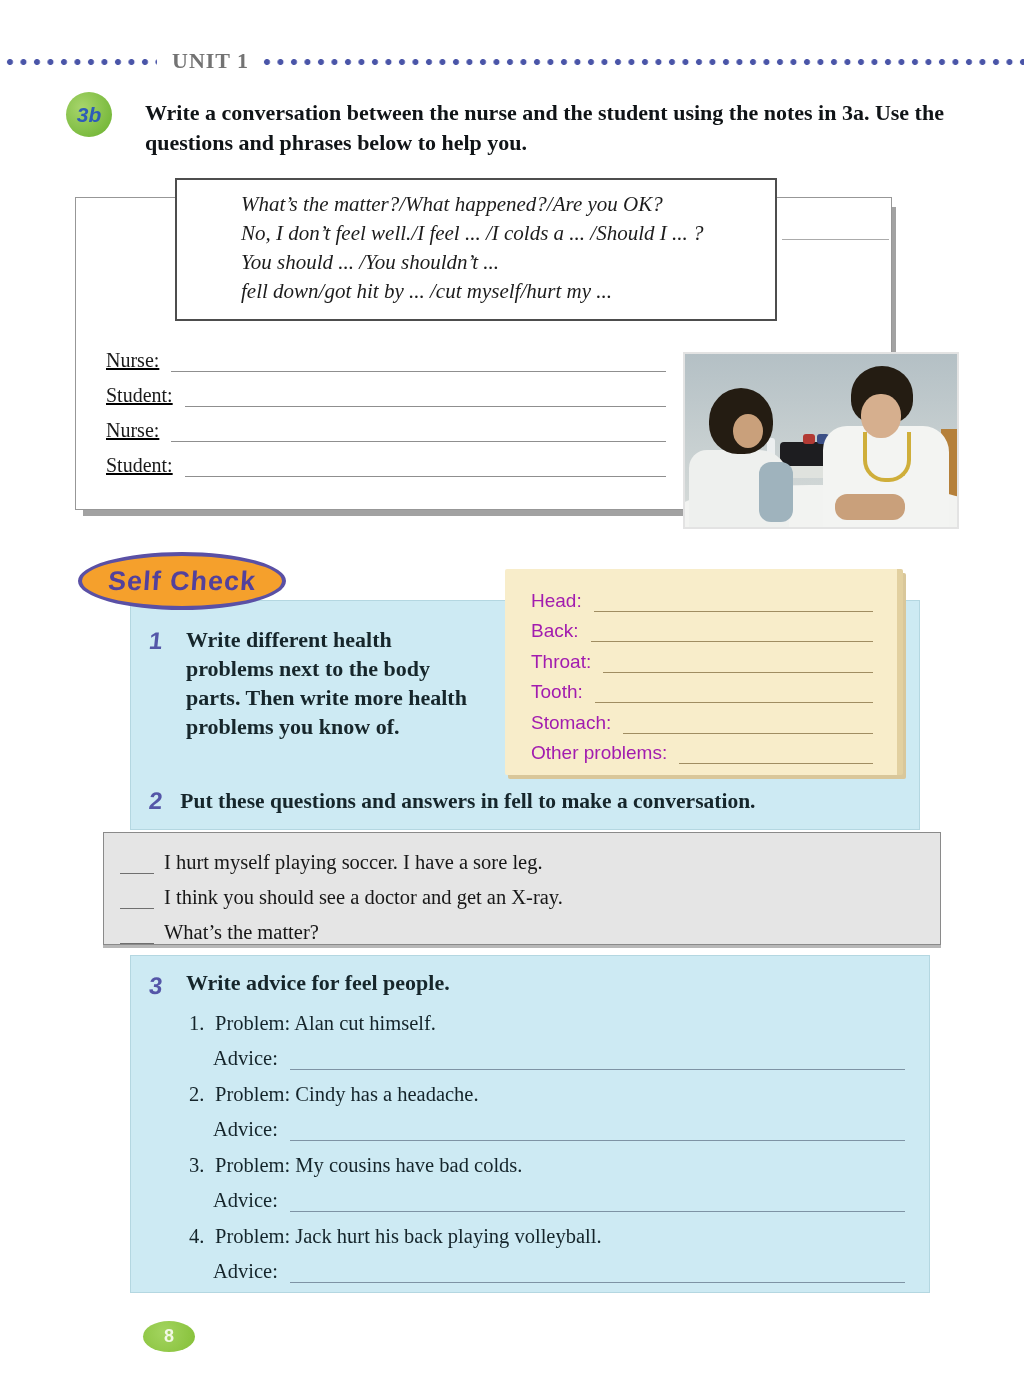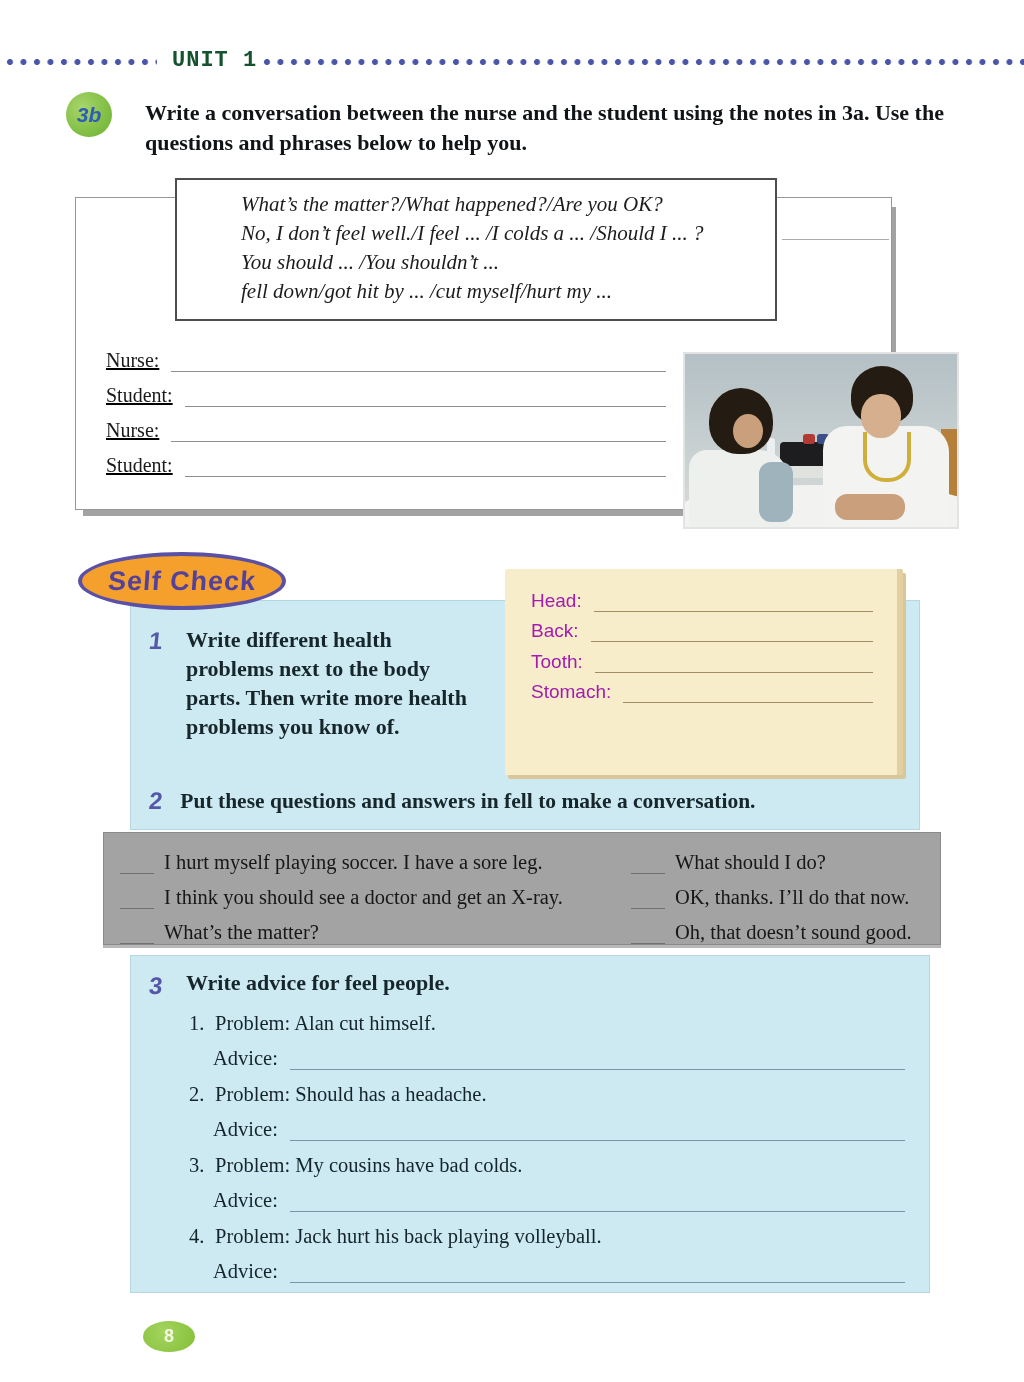--- a/index.html
+++ b/index.html
@@ -5,22 +5,22 @@
   html,body{margin:0;padding:0;background:#ffffff;}
   #page{position:relative;width:1024px;height:1382px;background:#ffffff;overflow:hidden;
         font-family:"Liberation Serif",serif;}
 
   
   .dots{position:absolute;height:10px;
         background-image:radial-gradient(circle at 5px 5px,#4a55a8 2.6px,transparent 3.4px);
         background-size:13.5px 10px;background-repeat:repeat-x;}
   #dots-left{left:5px;top:57px;width:152px;}
   #dots-right{left:262px;top:57px;width:762px;}
-  #unit-label{position:absolute;left:172px;top:48px;font-family:Liberation Mono, monospace;
-        font-weight:bold;font-size:22px;color:#14532d;letter-spacing:1px;}
+  #unit-label{position:absolute;left:172px;top:48px;font-family:Liberation Serif, serif;
+        font-weight:bold;font-size:22px;color:#737373;letter-spacing:1px;}
 
   
   #badge-3b{position:absolute;left:66px;top:92px;width:46px;height:45px;border-radius:50%;
         background:radial-gradient(circle at 35% 35%,#a8d56c,#68b02c);
         display:flex;align-items:center;justify-content:center;
         font-family:"Liberation Sans",sans-serif;font-weight:bold;font-style:italic;
         font-size:21px;color:#2e5cb8;}
   #instruction-3b{position:absolute;left:145px;top:98px;width:815px;font-weight:bold;
         font-size:22px;line-height:30px;color:#101417;}
 
@@ -80,21 +80,21 @@
 
   
   #notepad{position:absolute;left:505px;top:569px;width:398px;height:206px;background:#f8edca;
         border-right:6px solid #e2d0a0;border-radius:2px;box-shadow:3px 4px 0 #d9c79a;
         box-sizing:border-box;padding:12px 24px 0 26px;z-index:5;}
   .np-row{display:flex;align-items:flex-end;height:30.5px;}
   .np-label{font-family:"Liberation Sans",sans-serif;font-size:19px;color:#a21caf;white-space:nowrap;}
   .np-line{flex:1;border-bottom:1.5px solid #a08d62;margin-left:12px;height:16px;}
 
   
-  #order-box{position:absolute;left:103px;top:832px;width:838px;height:113px;background:#a3a3a3;
+  #order-box{position:absolute;left:103px;top:832px;width:838px;height:113px;background:#e5e5e5;
         border:1.5px solid #8a8a8a;box-sizing:border-box;box-shadow:0 3px 0 #b7b7b7;z-index:6;}
   .ord-col{position:absolute;top:6px;}
   #ord-left{left:16px;width:505px;}
   #ord-right{left:527px;width:302px;}
   .ord-row{display:flex;align-items:flex-end;height:35px;}
   .ord-blank{width:34px;border-bottom:1.5px solid #6f6f6f;margin-right:10px;height:26px;}
   .ord-text{font-size:20.5px;color:#171717;white-space:nowrap;}
 
   
   #task3-num{position:absolute;left:18px;top:16px;}
@@ -190,76 +190,70 @@
   <div id="notepad">
     <div class="np-row">
       <span class="np-label">Head:</span>
       <span class="np-line"></span>
     </div>
     <div class="np-row">
       <span class="np-label">Back:</span>
       <span class="np-line"></span>
     </div>
     <div class="np-row">
+      <span class="np-label">Throat:</span>
+      <span class="np-line"></span>
+    </div>
+    <div class="np-row">
       <span class="np-label">Tooth:</span>
       <span class="np-line"></span>
     </div>
     <div class="np-row">
       <span class="np-label">Stomach:</span>
+      <span class="np-line"></span>
+    </div>
+    <div class="np-row">
+      <span class="np-label">Other problems:</span>
       <span class="np-line"></span>
     </div>
   </div>
 
   <div id="order-box">
     <div id="ord-left" class="ord-col">
       <div class="ord-row">
         <span class="ord-blank"></span>
         <span class="ord-text">I hurt myself playing soccer. I have a sore leg.</span>
       </div>
       <div class="ord-row">
         <span class="ord-blank"></span>
         <span class="ord-text">I think you should see a doctor and get an X-ray.</span>
       </div>
       <div class="ord-row">
         <span class="ord-blank"></span>
         <span class="ord-text">What’s the matter?</span>
       </div>
     </div>
-    <div id="ord-right" class="ord-col">
-      <div class="ord-row">
-        <span class="ord-blank"></span>
-        <span class="ord-text">What should I do?</span>
-      </div>
-      <div class="ord-row">
-        <span class="ord-blank"></span>
-        <span class="ord-text">OK, thanks. I’ll do that now.</span>
-      </div>
-      <div class="ord-row">
-        <span class="ord-blank"></span>
-        <span class="ord-text">Oh, that doesn’t sound good.</span>
-      </div>
-    </div>
   </div>
 
   <div id="panel-3" class="blue-panel">
     <span id="task3-num" class="task-num">3</span>
     <div id="task3-text">Write advice for feel people.</div>
 
     <div id="prob-0" class="prob-row">
       <span class="prob-num">1.</span>
       <span class="prob-text">Problem: Alan cut himself.</span>
     </div>
     <div id="adv-0" class="adv-row">
       <span class="adv-label">Advice:</span>
       <span class="adv-line"></span>
     </div>
 
     <div id="prob-1" class="prob-row">
       <span class="prob-num">2.</span>
-      <span class="prob-text">Problem: Should has a headache.</span>
+      <span class="prob-text">Problem: Cindy has a headache.</span>
     </div>
     <div id="adv-1" class="adv-row">
       <span class="adv-label">Advice:</span>
       <span class="adv-line"></span>
     </div>
 
     <div id="prob-2" class="prob-row">
       <span class="prob-num">3.</span>
       <span class="prob-text">Problem: My cousins have bad colds.</span>
     </div>

